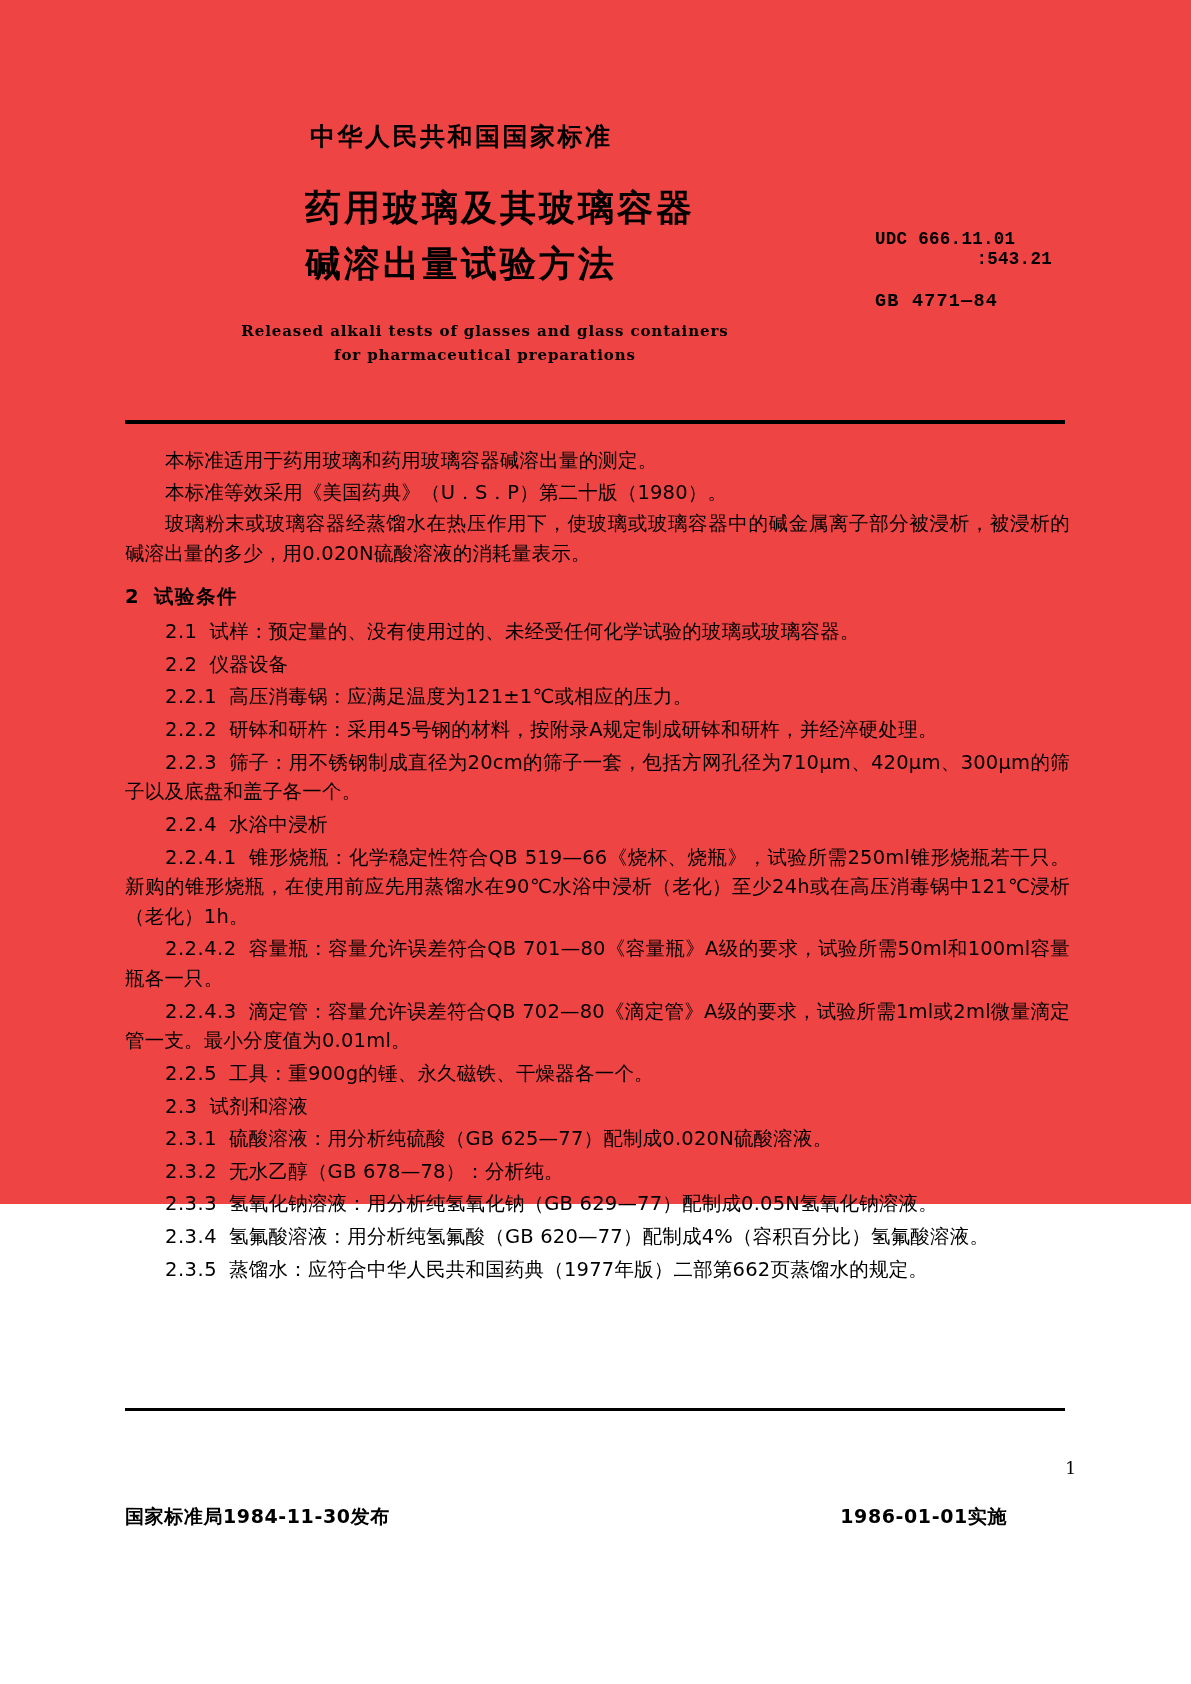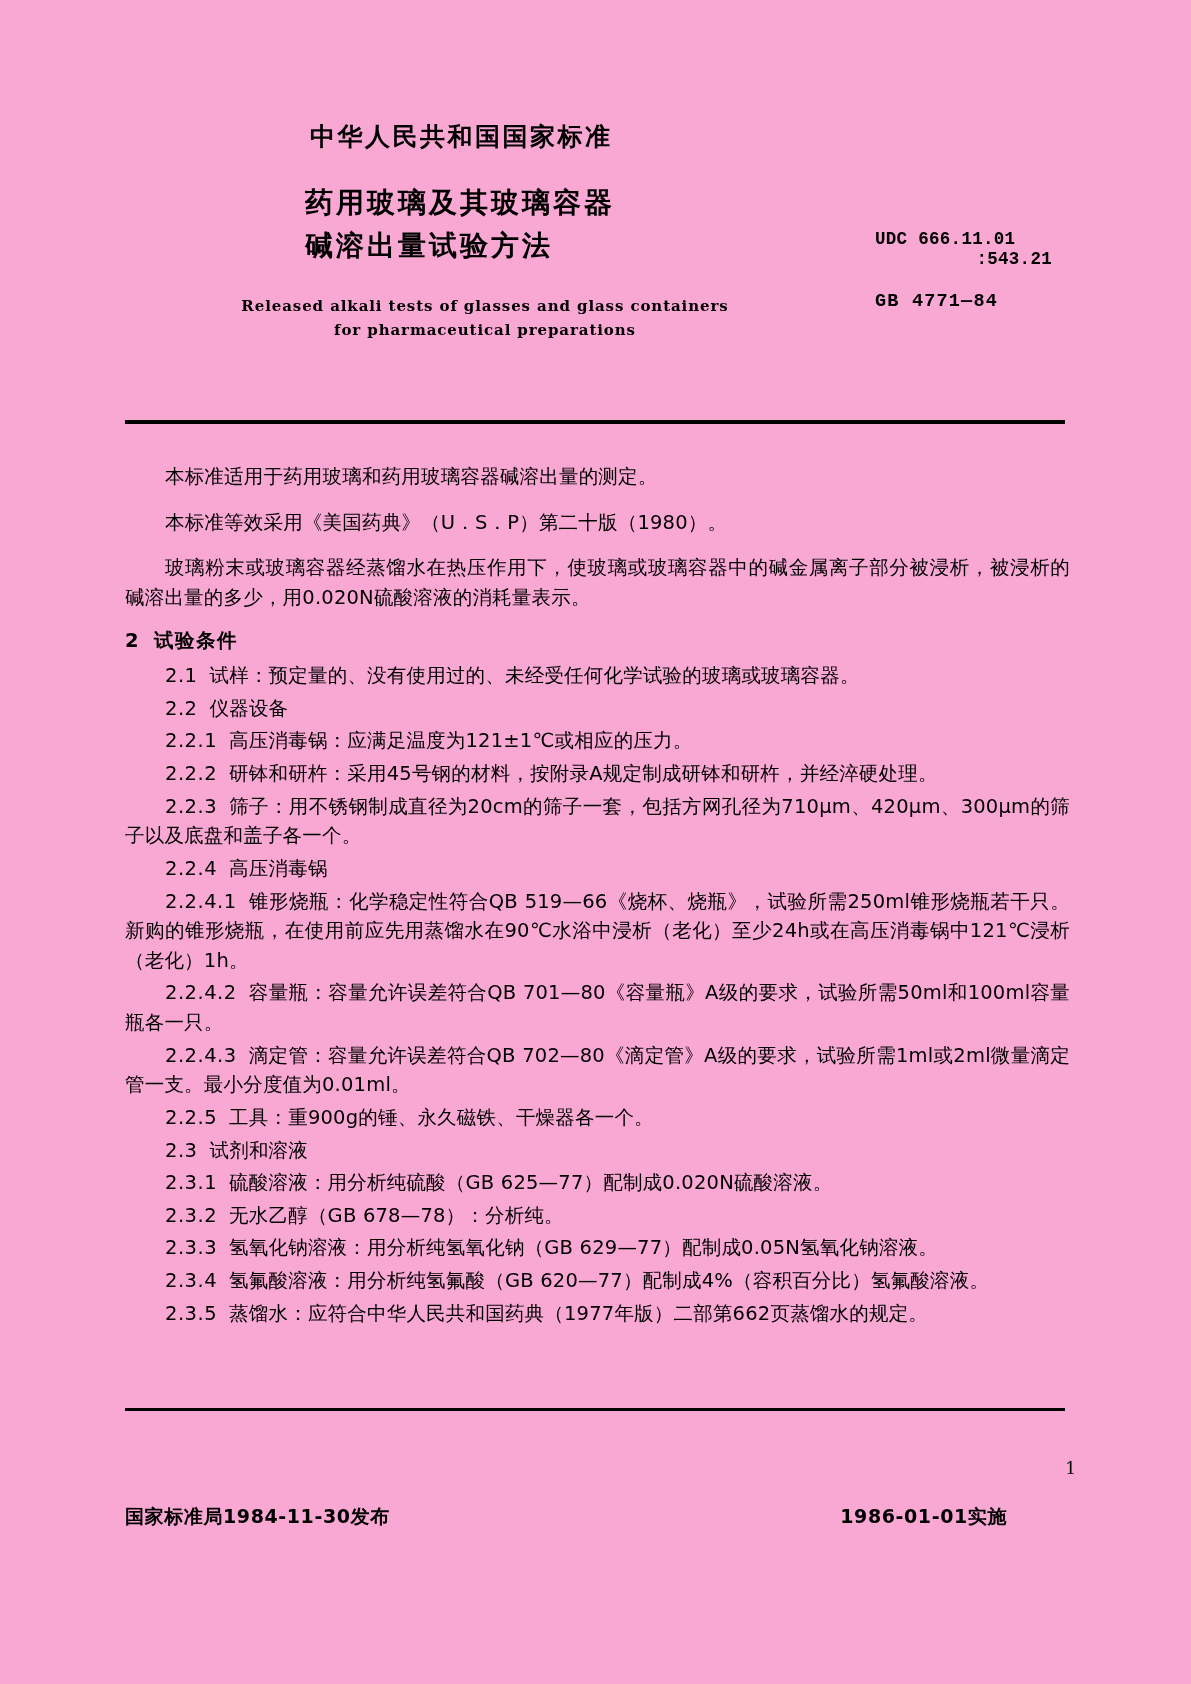--- a/index.html
+++ b/index.html
@@ -13,22 +13,22 @@
     height: 1684px;
     font-family: "DejaVu Sans", "Liberation Sans", sans-serif;
     color: #000000;
     position: relative;
     overflow: hidden;
   }
   .page {
     position: absolute;
     left: 0; top: 0;
     width: 1191px;
-    height: 1684px;
-    background: #f9a8d4;
+    height: 1204px;
+    background: #ef4444;
   }
 
   
   .header {
     position: absolute;
     left: 125px;
     top: 120px;
     width: 940px;
   }
   .national-std {
@@ -37,21 +37,21 @@
     letter-spacing: 2.5px;
     text-align: left;
     padding-left: 185px;
     font-family: "DejaVu Sans", "Liberation Sans", sans-serif;
   }
   .title-block {
     margin-top: 28px;
     position: relative;
   }
   .cn-title {
-    font-size: 28px;
+    font-size: 36px;
     font-weight: 700;
     letter-spacing: 3px;
     line-height: 1.55;
     text-align: left;
     padding-left: 180px;
     font-family: Liberation Serif, serif;
   }
   .codes {
     position: absolute;
     right: 5px;
@@ -104,21 +104,21 @@
   .body {
     position: absolute;
     left: 125px;
     top: 446px;
     width: 945px;
     font-size: 19.5px;
     line-height: 1.52;
     letter-spacing: 0.2px;
   }
   p {
-    margin: 16px 0 2px 0;
+    margin: 0 0 2px 0;
     text-align: justify;
     text-justify: inter-ideograph;
   }
   .indent2 { text-indent: 2.05em; }
   .sec-head {
     margin-top: 13px;
     margin-bottom: 6px;
     font-weight: 700;
     letter-spacing: 1.5px;
   }
@@ -202,21 +202,21 @@
     <p class="sub">
       <span class="num">2.2.1</span><span>高压消毒锅：应满足温度为121±1℃或相应的压力。</span>
     </p>
     <p class="sub">
       <span class="num">2.2.2</span><span>研钵和研杵：采用45号钢的材料，按附录A规定制成研钵和研杵，并经淬硬处理。</span>
     </p>
     <p class="sub">
       <span class="num">2.2.3</span><span>筛子：用不锈钢制成直径为20cm的筛子一套，包括方网孔径为710μm、420μm、300μm的筛子以及底盘和盖子各一个。</span>
     </p>
     <p class="sub">
-      <span class="num">2.2.4</span><span>高压消毒锅</span>
+      <span class="num">2.2.4</span><span>水浴中浸析</span>
     </p>
     <p class="sub">
       <span class="num">2.2.4.1</span><span>锥形烧瓶：化学稳定性符合QB 519—66《烧杯、烧瓶》，试验所需250ml锥形烧瓶若干只。新购的锥形烧瓶，在使用前应先用蒸馏水在90℃水浴中浸析（老化）至少24h或在高压消毒锅中121℃浸析（老化）1h。</span>
     </p>
     <p class="sub">
       <span class="num">2.2.4.2</span><span>容量瓶：容量允许误差符合QB 701—80《容量瓶》A级的要求，试验所需50ml和100ml容量瓶各一只。</span>
     </p>
     <p class="sub">
       <span class="num">2.2.4.3</span><span>滴定管：容量允许误差符合QB 702—80《滴定管》A级的要求，试验所需1ml或2ml微量滴定管一支。最小分度值为0.01ml。</span>
     </p>

